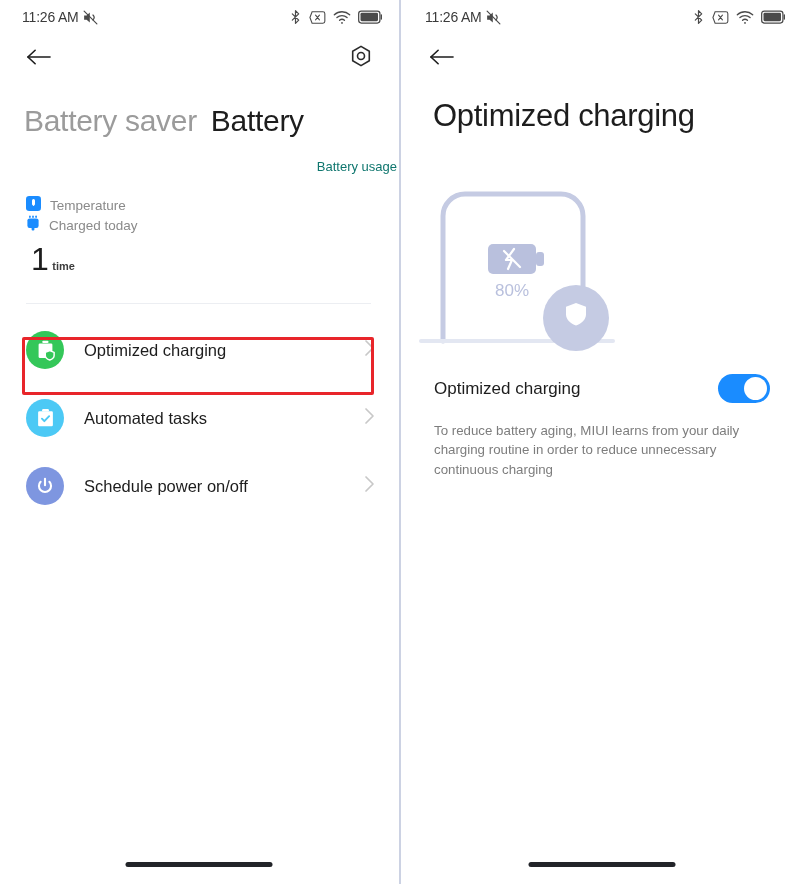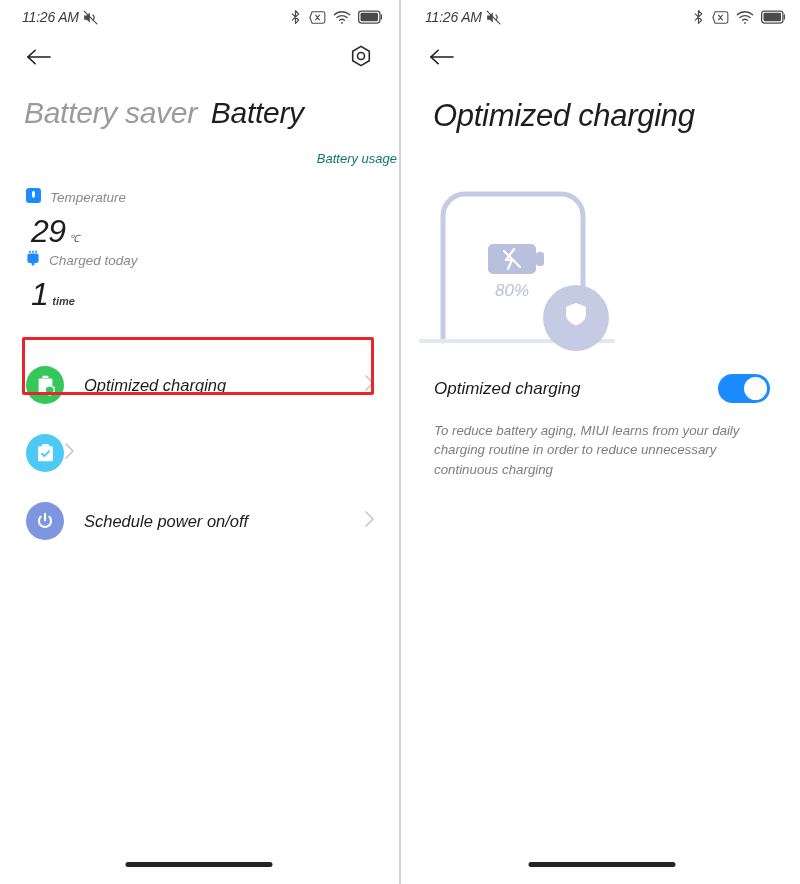--- a/index.html
+++ b/index.html
@@ -18,21 +18,20 @@
     height: 884px;
     position: relative;
   }
 
   .panel {
     width: 397px;
     height: 884px;
     background: #ffffff;
     position: relative;
     overflow: hidden;
-    font-style: italic;
   }
 
   .panel-divider {
     width: 6px;
     height: 884px;
     background: #ffffff;
     position: relative;
   }
   .panel-divider::after {
     content: "";
@@ -97,20 +96,21 @@
     font-size: 30px;
     font-weight: 400;
     color: #9b9b9b;
     letter-spacing: -0.3px;
   }
   .title-active {
     font-size: 30px;
     font-weight: 400;
     color: #1d1d1d;
     letter-spacing: -0.3px;
+    margin-top: 8px;
   }
   .title-single {
     padding: 18px 0 0 30px;
     font-size: 31px;
     font-weight: 400;
     color: #1d1d1d;
     letter-spacing: -0.3px;
   }
 
   .sub-link {
@@ -334,24 +334,20 @@
         <div class="stat-head">
           <span>
             <svg width="15" height="15" viewBox="0 0 16 16">
               <rect width="16" height="16" rx="3.4" fill="#1a8cff"></rect>
               <rect x="6.4" y="3.1" width="3.2" height="9.8" rx="1.6" fill="#ffffff"></rect>
               <circle cx="8" cy="11.3" r="2.3" fill="#1a8cff"></circle>
               <rect x="7.1" y="4" width="1.8" height="6.6" rx="0.9" fill="#ffffff"></rect>
             </svg>
           </span>
           <span class="stat-label">Temperature</span>
-        </div>
-        <div class="stat-value">
-          <span class="stat-num">29</span>
-          <span class="stat-unit small">℃</span>
         </div>
       </div>
 
       <div class="stat">
         <div class="stat-head">
           <span>
             <svg width="14" height="16" viewBox="0 0 14 16">
               <rect x="3.1" y="0.4" width="1.6" height="2.6" rx="0.8" fill="#1a8cff"></rect>
               <rect x="6.2" y="0.4" width="1.6" height="2.6" rx="0.8" fill="#1a8cff"></rect>
               <rect x="9.3" y="0.4" width="1.6" height="2.6" rx="0.8" fill="#1a8cff"></rect>
@@ -389,20 +385,21 @@
       </div>
 
       <div class="row">
         <span class="row-icon" style="background:#4cc9f5;">
           <svg width="23" height="23" viewBox="0 0 24 24">
             <rect x="8.4" y="2" width="7.2" height="2.8" rx="1.4" fill="#ffffff"></rect>
             <path d="M5.6 4.4h12.8a1.3 1.3 0 011.3 1.3v13a1.3 1.3 0 01-1.3 1.3H5.6a1.3 1.3 0 01-1.3-1.3v-13a1.3 1.3 0 011.3-1.3z" fill="#ffffff"></path>
             <path d="M8.3 12.2l2.5 2.6 5-5.2" fill="none" stroke="#4cc9f5" stroke-width="2" stroke-linecap="round" stroke-linejoin="round"></path>
           </svg>
         </span>
+        <span class="row-label">Automated tasks</span>
         <span class="chev">
           <svg width="11" height="18" viewBox="0 0 11 18" fill="none" stroke="#c8c8c8" stroke-width="1.7" stroke-linecap="round" stroke-linejoin="round">
             <path d="M2 2l7 7-7 7"></path>
           </svg>
         </span>
       </div>
 
       <div class="row">
         <span class="row-icon" style="background:#7e96e0;">
           <svg width="22" height="22" viewBox="0 0 24 24" fill="none" stroke="#ffffff" stroke-width="2.3" stroke-linecap="round">

